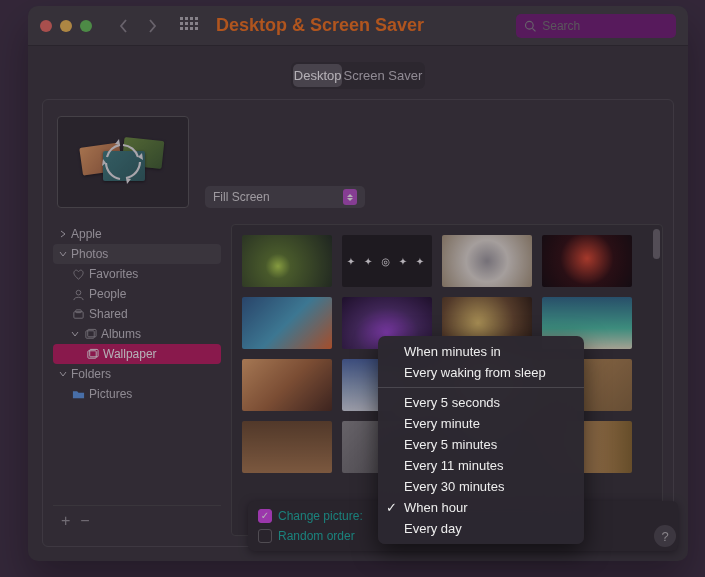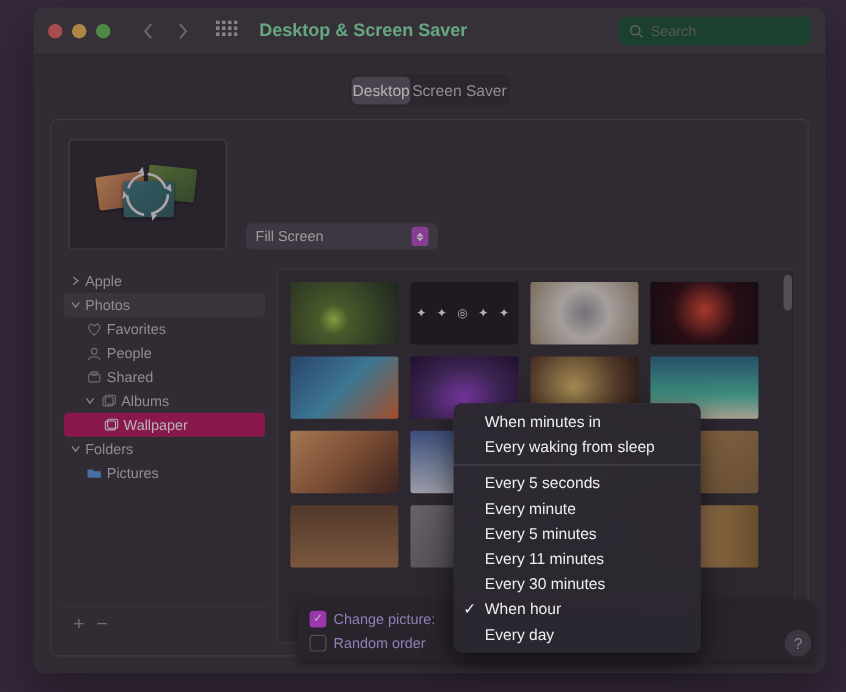--- a/index.html
+++ b/index.html
@@ -8,22 +8,22 @@
 .window { position: absolute; left: 28px; top: 6px; width: 660px; height: 555px; background: #363438; border-radius: 10px; overflow: hidden; box-shadow: 0 20px 40px rgba(0,0,0,0.4); display: flex; flex-direction: column; }
 .titlebar { height: 40px; background: #3e3c40; display: flex; align-items: center; padding: 0 12px; gap: 10px; border-bottom: 1px solid #2a282c; }
 .traffic { display: flex; gap: 8px; }
 .dot { width: 12px; height: 12px; border-radius: 50%; }
 .dot.red { background: #ed6a5e; }
 .dot.yellow { background: #f5bf4f; }
 .dot.green { background: #61c554; }
 .navs { display: flex; gap: 4px; margin-left: 10px; }
 .navbtn { width: 24px; height: 24px; display: flex; align-items: center; justify-content: center; color: #8a888c; cursor: default; }
 .grid-icon { width: 18px; height: 18px; color: #b9b7bb; margin-left: 6px; }
-.title { color: #86efac; font-weight: 600; font-size: 15px; margin-left: 8px; }
-.searchwrap { margin-left: auto; display: flex; align-items: center; background: #14532d; border-radius: 5px; padding: 3px 8px; width: 160px; height: 24px; }
+.title { color: #f97316; font-weight: 600; font-size: 18px; margin-left: 8px; }
+.searchwrap { margin-left: auto; display: flex; align-items: center; background: #701a75; border-radius: 5px; padding: 3px 8px; width: 160px; height: 24px; }
 .searchwrap svg { width: 14px; height: 14px; color: #8a888c; }
 .searchwrap input { background: transparent; border: none; outline: none; color: #ccc; font-size: 12px; margin-left: 6px; width: 100%; }
 .body { flex: 1; padding: 10px 14px 14px 14px; display: flex; flex-direction: column; }
 .tabs { display: flex; justify-content: center; margin: 6px 0 10px 0; }
 .tabseg { display: flex; background: #2f2d31; border-radius: 6px; padding: 2px; }
 .tab { padding: 4px 1px; font-size: 13px; color: #c7c5c9; border-radius: 5px; }
 .tab.active { background: #5a585c; color: #fff; }
 .panel { flex: 1; border: 1px solid #4a484c; border-radius: 6px; padding: 10px; display: flex; flex-direction: column; }
 .toprow { display: flex; gap: 16px; align-items: flex-end; padding: 6px 4px 16px 4px; }
 .preview { width: 132px; height: 92px; border: 1px solid #555; border-radius: 4px; background: #2a282c; display: flex; align-items: center; justify-content: center; }
@@ -50,21 +50,21 @@
 .chev { width: 8px; height: 8px; display: inline-flex; align-items: center; justify-content: center; }
 .chev svg { width: 8px; height: 8px; }
 .icn { width: 14px; height: 14px; color: #9a989c; display: inline-flex; align-items: center; justify-content: center; }
 .icn svg { width: 13px; height: 13px; }
 .node.activerow .icn { color: #fff; }
 .sidebar-footer { display: flex; gap: 10px; padding: 6px 8px; color: #9a989c; font-size: 16px; border-top: 1px solid #444; }
 .gridwrap { flex: 1; border: 1px solid #444; border-radius: 4px; position: relative; overflow: hidden; background: #302e32; }
 .scrollbar { position: absolute; right: 2px; top: 4px; width: 7px; height: 30px; background: #6a686c; border-radius: 4px; }
 .grid { padding: 10px 14px 10px 10px; display: grid; grid-template-columns: repeat(4, 90px); gap: 10px; }
 .gimg { width: 90px; height: 52px; border-radius: 2px; background: #555; }
-.bottombar { position: absolute; left: 220px; bottom: 10px; width: 430px; background: #2a282c; border-radius: 6px; padding: 8px 10px; display: flex; flex-direction: column; gap: 6px; font-size: 12px; color: #c4b5fd; box-shadow: 0 2px 8px rgba(0,0,0,0.5); z-index: 10; }
+.bottombar { position: absolute; left: 220px; bottom: 10px; width: 430px; background: #2a282c; border-radius: 6px; padding: 8px 10px; display: flex; flex-direction: column; gap: 6px; font-size: 12px; color: #14b8a6; box-shadow: 0 2px 8px rgba(0,0,0,0.5); z-index: 10; }
 .cbrow { display: flex; align-items: center; gap: 6px; }
 .cb { width: 14px; height: 14px; border-radius: 3px; border: 1px solid #666; display: flex; align-items: center; justify-content: center; }
 .cb.checked { background: #d946ef; border-color: #d946ef; }
 .cb.checked::after { content: "✓"; color: #fff; font-size: 10px; line-height: 1; }
 .helpbtn { position: absolute; right: 12px; bottom: 14px; width: 22px; height: 22px; border-radius: 50%; background: #48464a; color: #bbb; display: flex; align-items: center; justify-content: center; font-size: 13px; z-index: 10; }
 .menu { position: absolute; left: 378px; top: 336px; width: 206px; background: rgba(44,40,48,0.98); border-radius: 7px; padding: 5px 0; box-shadow: 0 8px 24px rgba(0,0,0,0.6); z-index: 100; font-size: 13px; color: #eee; backdrop-filter: blur(20px); }
 .mitem { padding: 3px 14px 3px 26px; position: relative; }
 .mitem.checked::before { content: "✓"; position: absolute; left: 8px; }
 .msep { height: 1px; background: rgba(255,255,255,0.14); margin: 4px 0; }
 

